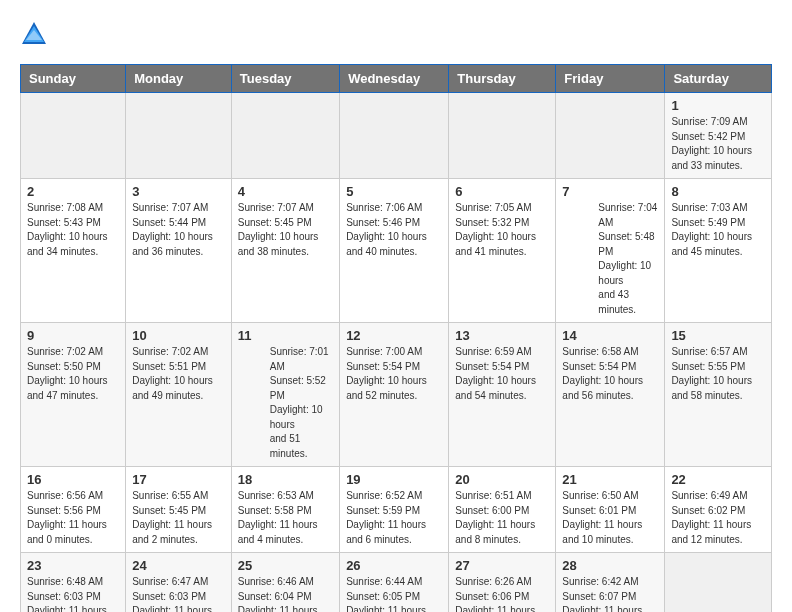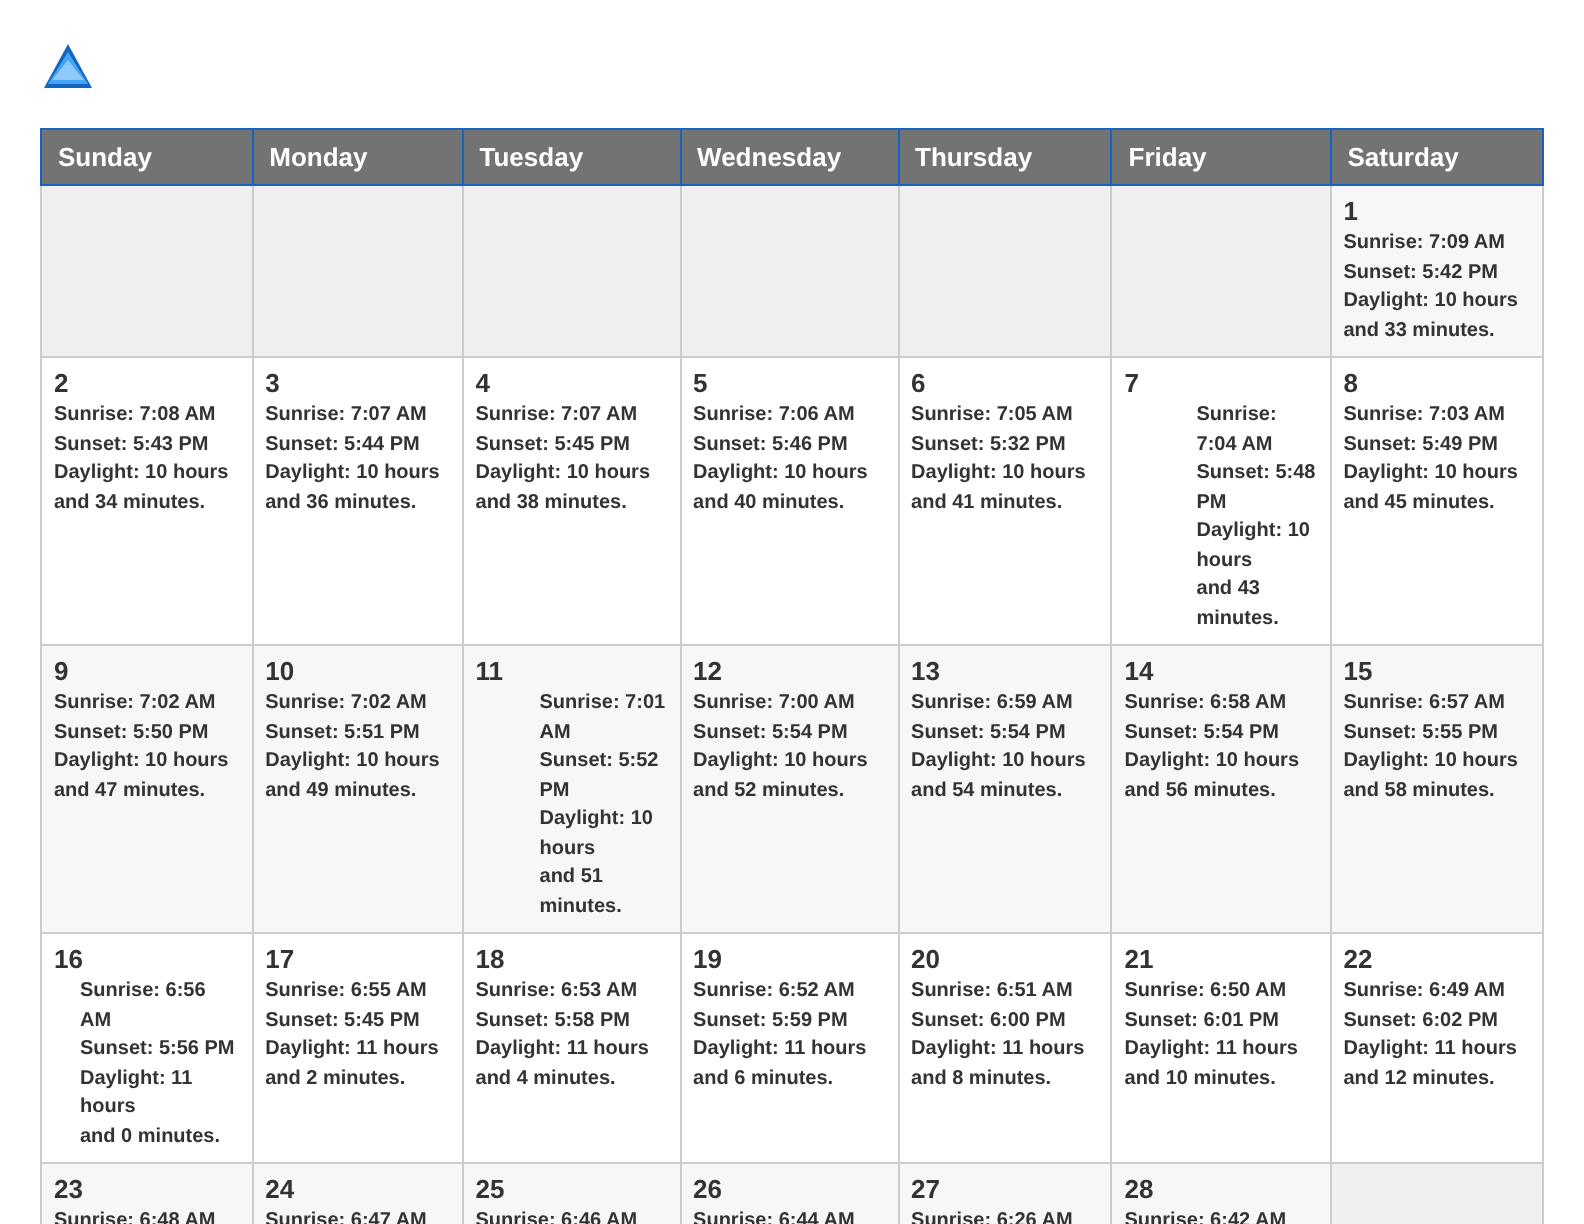--- a/index.html
+++ b/index.html
@@ -76,21 +76,20 @@
     .day-num {
       font-size: 13px;
       font-weight: bold;
       display: block;
       margin-bottom: 2px;
     }
     .day-info {
       font-size: 10px;
       color: #333;
       line-height: 1.45;
-      font-weight: bold;
     }
     tbody tr td.empty {
       background: #fafafa;
     }
     tbody tr:nth-child(odd) td {
       background: #f7f7f7;
     }
     tbody tr:nth-child(even) td {
       background: #fff;
     }
@@ -245,21 +244,21 @@
           <span class="day-num">15</span>
           <div class="day-info" style="white-space: pre-line;">Sunrise: 6:57 AM
 Sunset: 5:55 PM
 Daylight: 10 hours
 and 58 minutes.</div>
         </td>
       </tr>
       <tr>
         <td>
           <span class="day-num">16</span>
-          <div class="day-info" style="white-space: pre-line; margin-left: 13px;">Sunrise: 6:56 AM
+          <div class="day-info" style="white-space: pre-line;">Sunrise: 6:56 AM
 Sunset: 5:56 PM
 Daylight: 11 hours
 and 0 minutes.</div>
         </td>
         <td>
           <span class="day-num">17</span>
           <div class="day-info" style="white-space: pre-line;">Sunrise: 6:55 AM
 Sunset: 5:45 PM
 Daylight: 11 hours
 and 2 minutes.</div>

